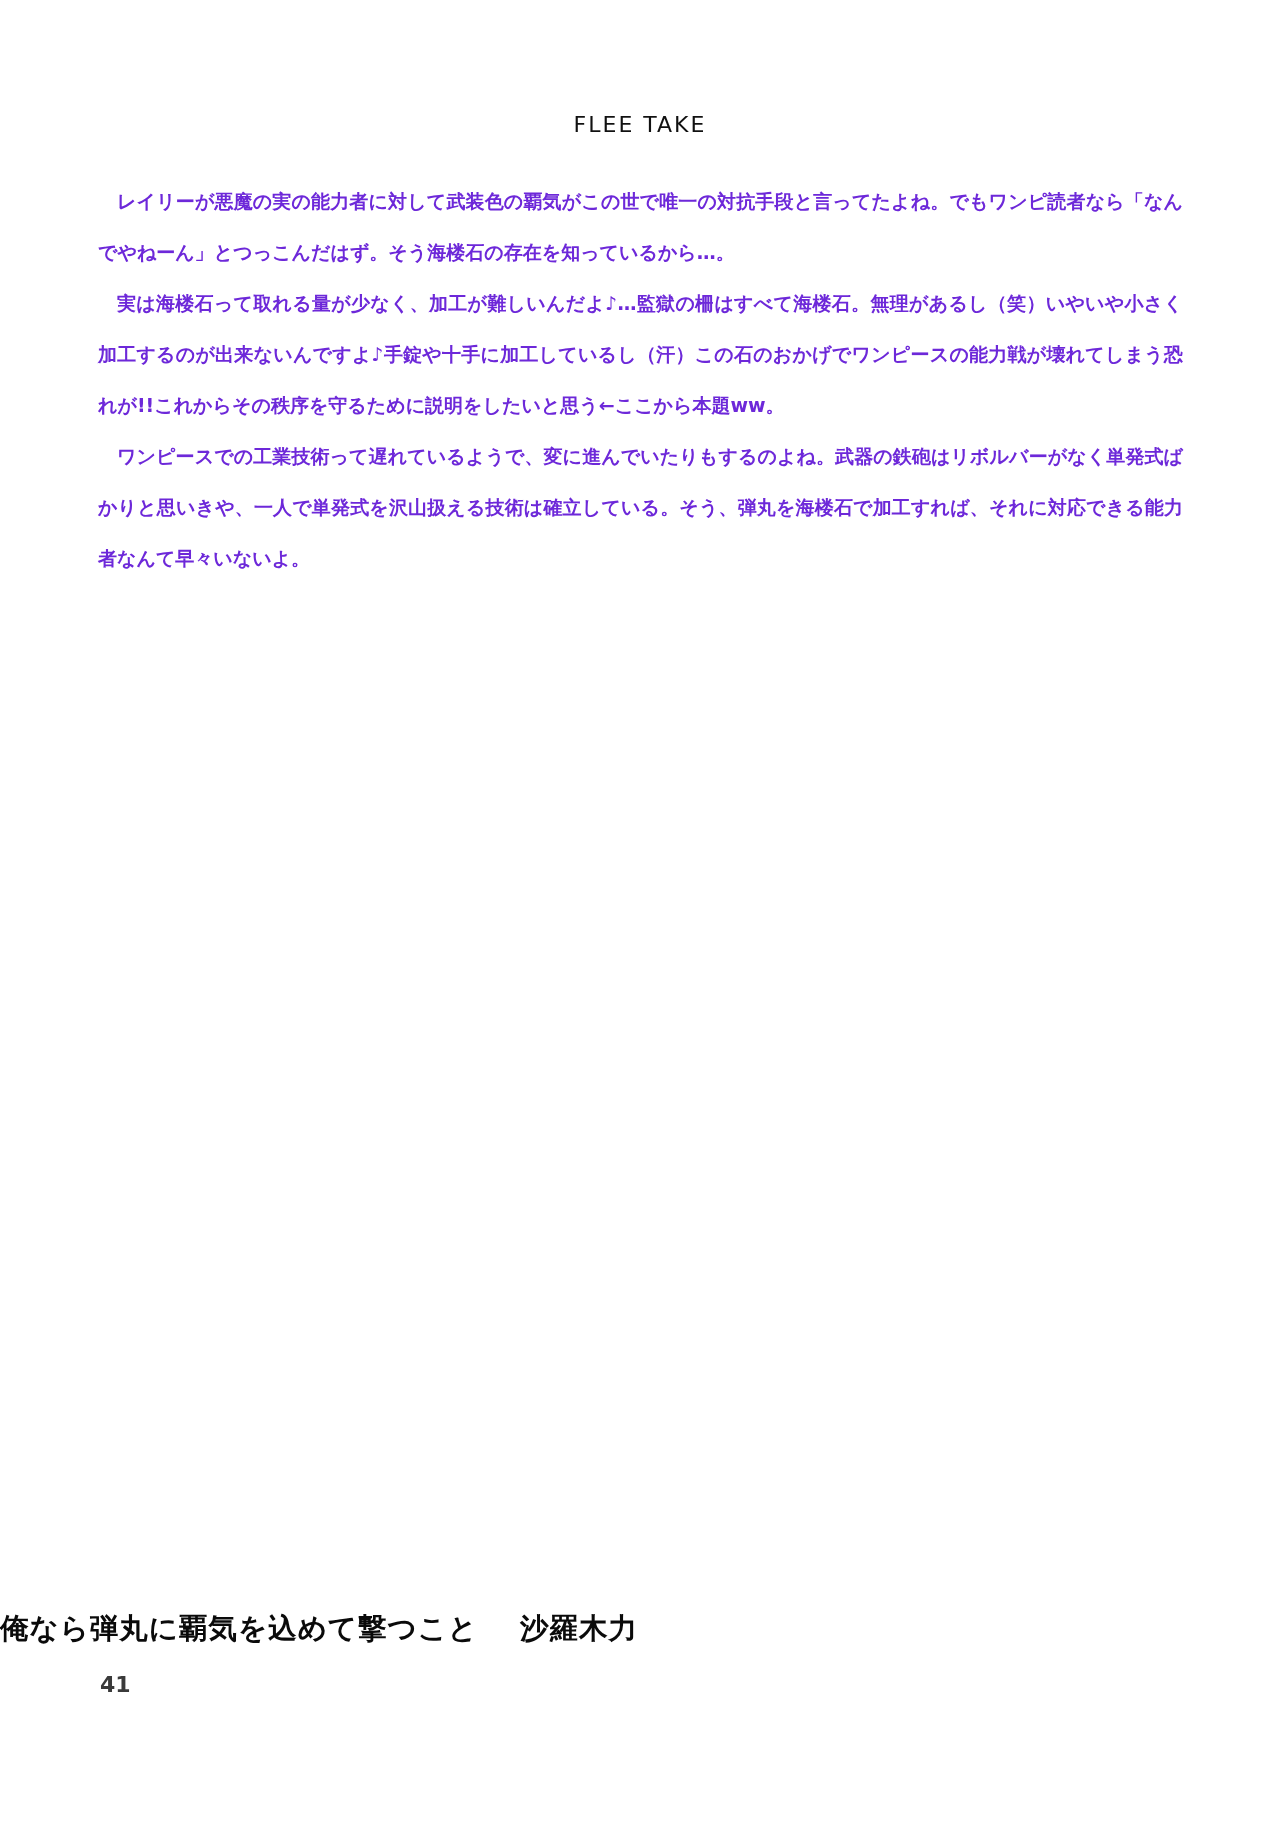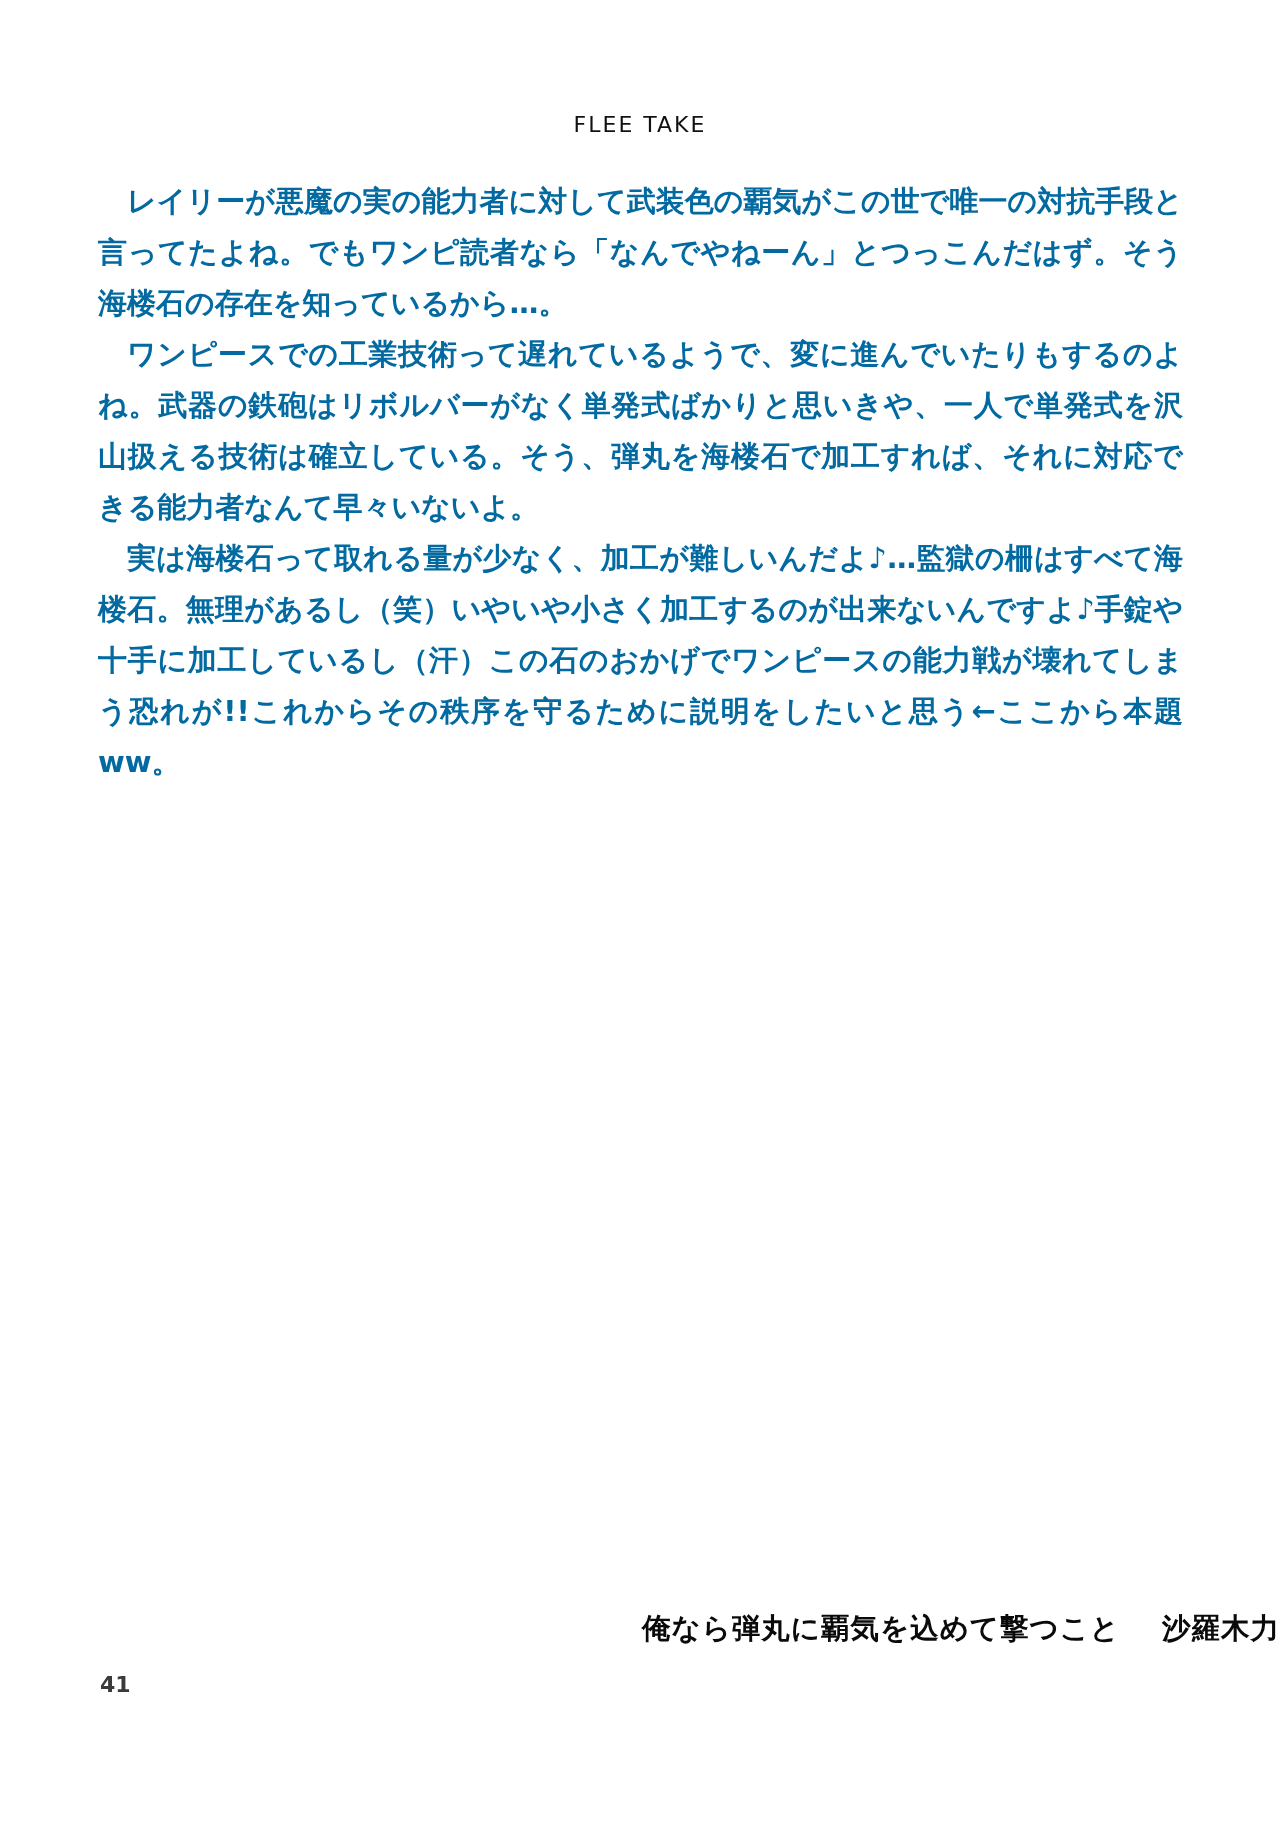--- a/index.html
+++ b/index.html
@@ -32,38 +32,38 @@
     letter-spacing: 2px;
     font-family: "DejaVu Sans", sans-serif;
     font-weight: 400;
     color: #111;
   }
   .body-text {
     position: absolute;
     top: 176px;
     left: 98px;
     width: 1085px;
-    font-size: 29px;
+    font-size: 19px;
     line-height: 51px;
     font-weight: 700;
     font-family: "DejaVu Sans", sans-serif;
-    color: #0369a1;
+    color: #6d28d9;
     text-align: justify;
     text-justify: inter-character;
   }
   .body-text p {
     margin: 0;
     text-indent: 1em;
   }
   .signature {
     position: absolute;
     top: 1610px;
     left: 0;
     width: 1280px;
-    text-align: right;
+    text-align: left;
     font-size: 28.5px;
     font-weight: 700;
     color: #0a0a0a;
     letter-spacing: 1px;
   }
   .signature .author {
     margin-left: 42px;
   }
   .page-number {
     position: absolute;
@@ -77,22 +77,22 @@
 </style>
 </head>
 <body>
 
 <div class="page">
 
   <div class="title">FLEE TAKE</div>
 
   <div class="body-text">
     <p>レイリーが悪魔の実の能力者に対して武装色の覇気がこの世で唯一の対抗手段と言ってたよね。でもワンピ読者なら「なんでやねーん」とつっこんだはず。そう海楼石の存在を知っているから…。</p>
+    <p>実は海楼石って取れる量が少なく、加工が難しいんだよ♪…監獄の柵はすべて海楼石。無理があるし（笑）いやいや小さく加工するのが出来ないんですよ♪手錠や十手に加工しているし（汗）この石のおかげでワンピースの能力戦が壊れてしまう恐れが!!これからその秩序を守るために説明をしたいと思う←ここから本題ww。</p>
     <p>ワンピースでの工業技術って遅れているようで、変に進んでいたりもするのよね。武器の鉄砲はリボルバーがなく単発式ばかりと思いきや、一人で単発式を沢山扱える技術は確立している。そう、弾丸を海楼石で加工すれば、それに対応できる能力者なんて早々いないよ。</p>
-    <p>実は海楼石って取れる量が少なく、加工が難しいんだよ♪…監獄の柵はすべて海楼石。無理があるし（笑）いやいや小さく加工するのが出来ないんですよ♪手錠や十手に加工しているし（汗）この石のおかげでワンピースの能力戦が壊れてしまう恐れが!!これからその秩序を守るために説明をしたいと思う←ここから本題ww。</p>
   </div>
 
   <div class="signature">
     <span>俺なら弾丸に覇気を込めて撃つこと</span><span class="author">沙羅木力</span>
   </div>
 
   <div class="page-number">41</div>
 
 </div>
 

